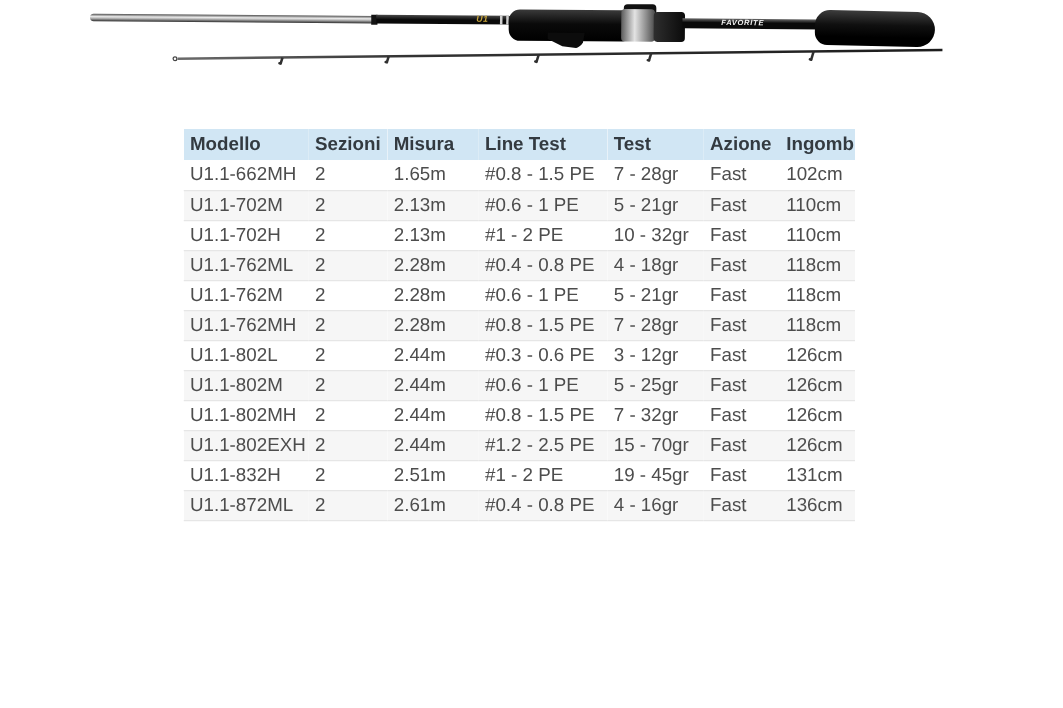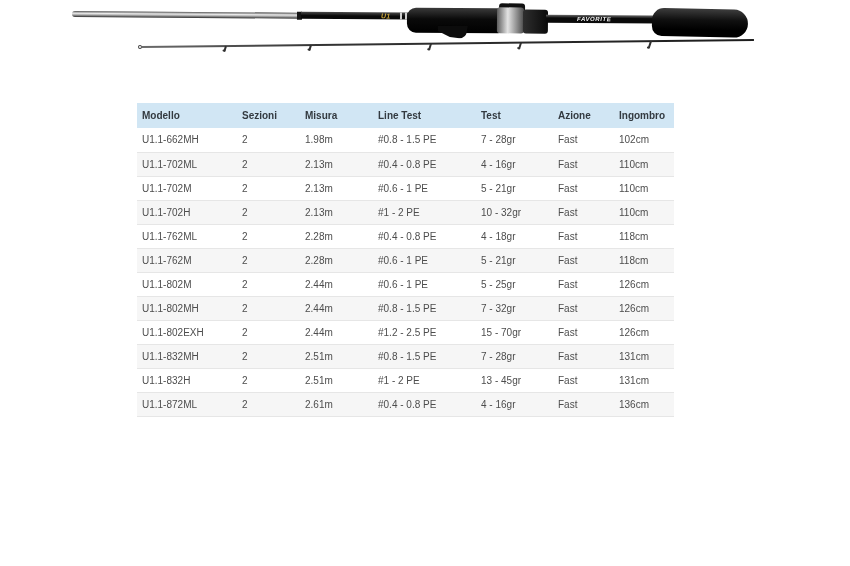--- a/index.html
+++ b/index.html
@@ -89,23 +89,23 @@
   }
   .guide::after {
     content: ""; position: absolute; left: -1px; bottom: -1px;
     width: 3px; height: 2px; background: #303030; border-radius: 1px;
   }
   .g1 { left: 83px; } .g2 { left: 168px; } .g3 { left: 288px; height: 6px; }
   .g4 { left: 378px; height: 6px; } .g5 { left: 508px; height: 7px; width: 2px; }
 
   
   table.spec {
-    position: absolute; left: 137px; top: 103px; width: 537px;
+    position: absolute; left: 147px; top: 103px; width: 537px;
     border-collapse: collapse; table-layout: fixed;
-    font-size: 10px;
+    font-size: 15px;
   }
   .spec col.c1 { width: 100px; } .spec col.c2 { width: 63px; }
   .spec col.c3 { width: 73px; }  .spec col.c4 { width: 103px; }
   .spec col.c5 { width: 77px; }  .spec col.c6 { width: 61px; }
   .spec col.c7 { width: 60px; }
   .spec th {
     background: #d1e6f4; color: #333a40; font-weight: bold;
     text-align: left; height: 25px; padding: 0 2px 0 5px;
     white-space: nowrap; overflow: hidden;
   }
@@ -166,34 +166,25 @@
           <th>Line Test</th>
           <th>Test</th>
           <th>Azione</th>
           <th>Ingombro</th>
         </tr>
     </thead>
     <tbody>
         <tr>
           <td>U1.1-662MH</td>
           <td>2</td>
-          <td>1.98m</td>
+          <td>1.65m</td>
           <td>#0.8 - 1.5 PE</td>
           <td>7 - 28gr</td>
           <td>Fast</td>
           <td>102cm</td>
-        </tr>
-        <tr>
-          <td>U1.1-702ML</td>
-          <td>2</td>
-          <td>2.13m</td>
-          <td>#0.4 - 0.8 PE</td>
-          <td>4 - 16gr</td>
-          <td>Fast</td>
-          <td>110cm</td>
         </tr>
         <tr>
           <td>U1.1-702M</td>
           <td>2</td>
           <td>2.13m</td>
           <td>#0.6 - 1 PE</td>
           <td>5 - 21gr</td>
           <td>Fast</td>
           <td>110cm</td>
         </tr>
@@ -218,20 +209,38 @@
         <tr>
           <td>U1.1-762M</td>
           <td>2</td>
           <td>2.28m</td>
           <td>#0.6 - 1 PE</td>
           <td>5 - 21gr</td>
           <td>Fast</td>
           <td>118cm</td>
         </tr>
         <tr>
+          <td>U1.1-762MH</td>
+          <td>2</td>
+          <td>2.28m</td>
+          <td>#0.8 - 1.5 PE</td>
+          <td>7 - 28gr</td>
+          <td>Fast</td>
+          <td>118cm</td>
+        </tr>
+        <tr>
+          <td>U1.1-802L</td>
+          <td>2</td>
+          <td>2.44m</td>
+          <td>#0.3 - 0.6 PE</td>
+          <td>3 - 12gr</td>
+          <td>Fast</td>
+          <td>126cm</td>
+        </tr>
+        <tr>
           <td>U1.1-802M</td>
           <td>2</td>
           <td>2.44m</td>
           <td>#0.6 - 1 PE</td>
           <td>5 - 25gr</td>
           <td>Fast</td>
           <td>126cm</td>
         </tr>
         <tr>
           <td>U1.1-802MH</td>
@@ -245,34 +254,25 @@
         <tr>
           <td>U1.1-802EXH</td>
           <td>2</td>
           <td>2.44m</td>
           <td>#1.2 - 2.5 PE</td>
           <td>15 - 70gr</td>
           <td>Fast</td>
           <td>126cm</td>
         </tr>
         <tr>
-          <td>U1.1-832MH</td>
-          <td>2</td>
-          <td>2.51m</td>
-          <td>#0.8 - 1.5 PE</td>
-          <td>7 - 28gr</td>
-          <td>Fast</td>
-          <td>131cm</td>
-        </tr>
-        <tr>
           <td>U1.1-832H</td>
           <td>2</td>
           <td>2.51m</td>
           <td>#1 - 2 PE</td>
-          <td>13 - 45gr</td>
+          <td>19 - 45gr</td>
           <td>Fast</td>
           <td>131cm</td>
         </tr>
         <tr>
           <td>U1.1-872ML</td>
           <td>2</td>
           <td>2.61m</td>
           <td>#0.4 - 0.8 PE</td>
           <td>4 - 16gr</td>
           <td>Fast</td>

